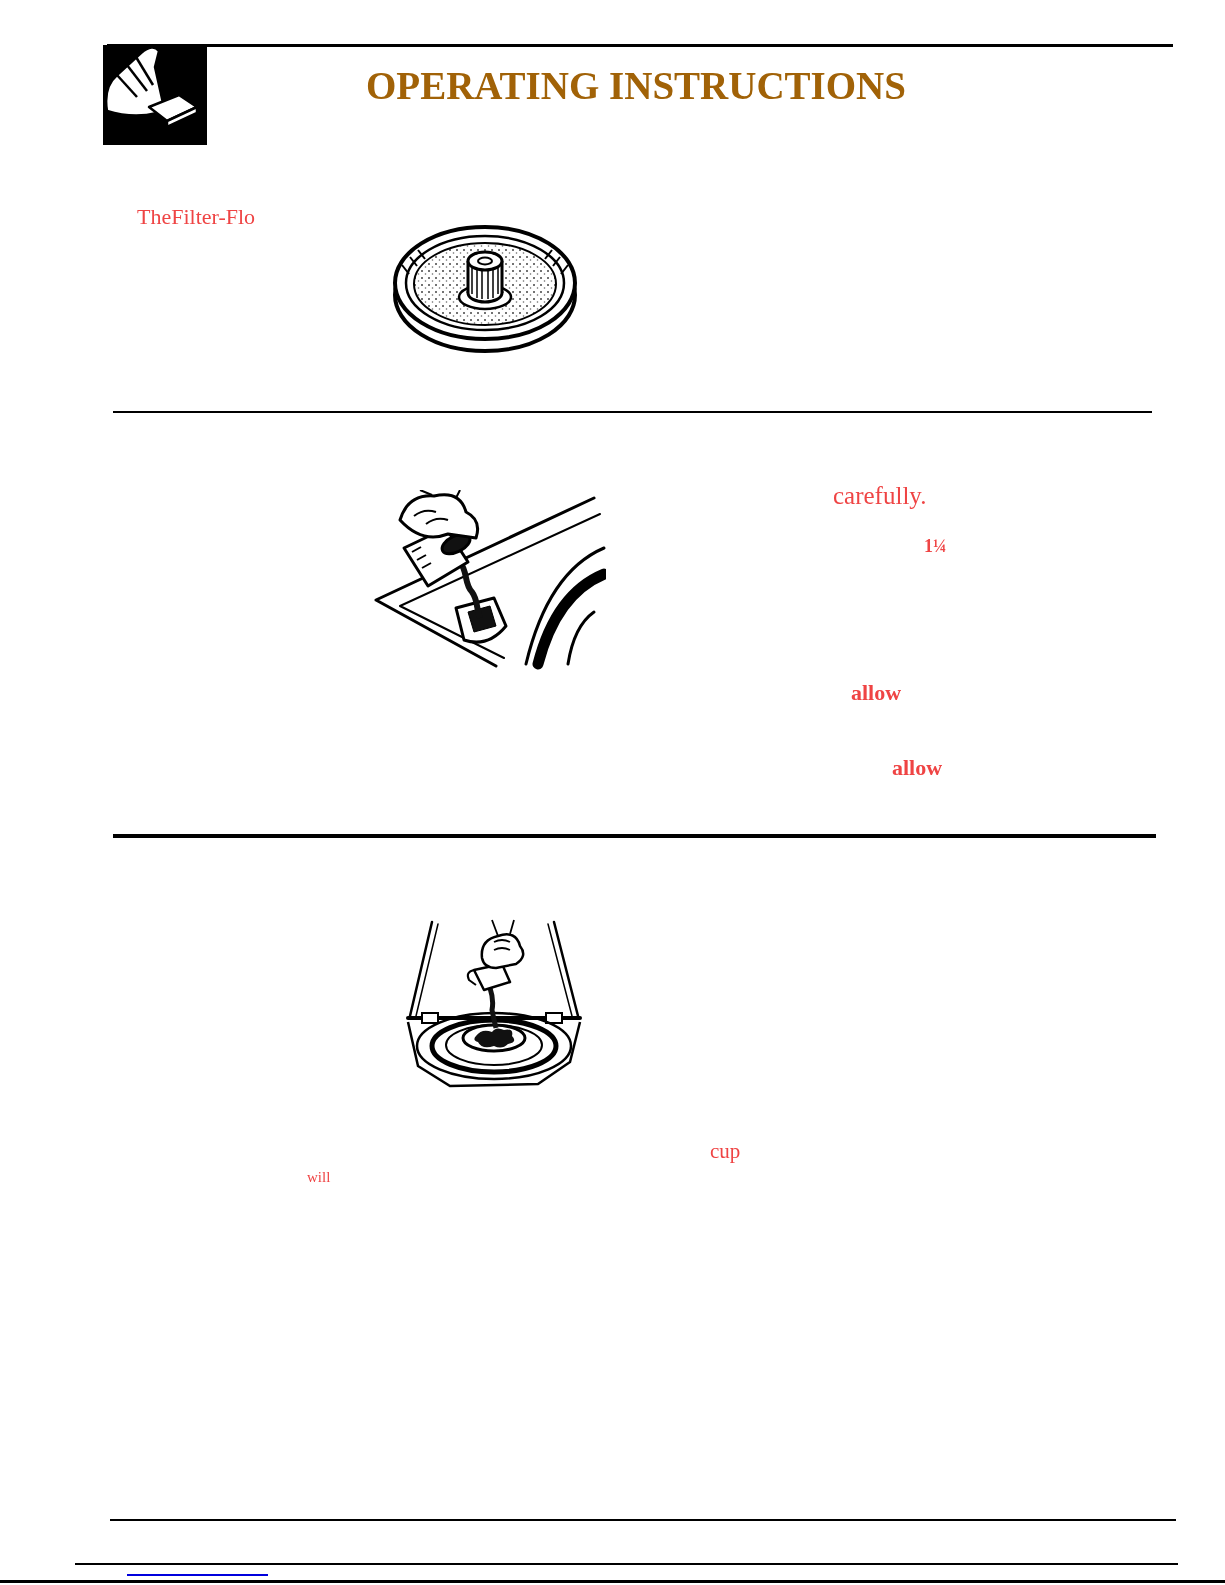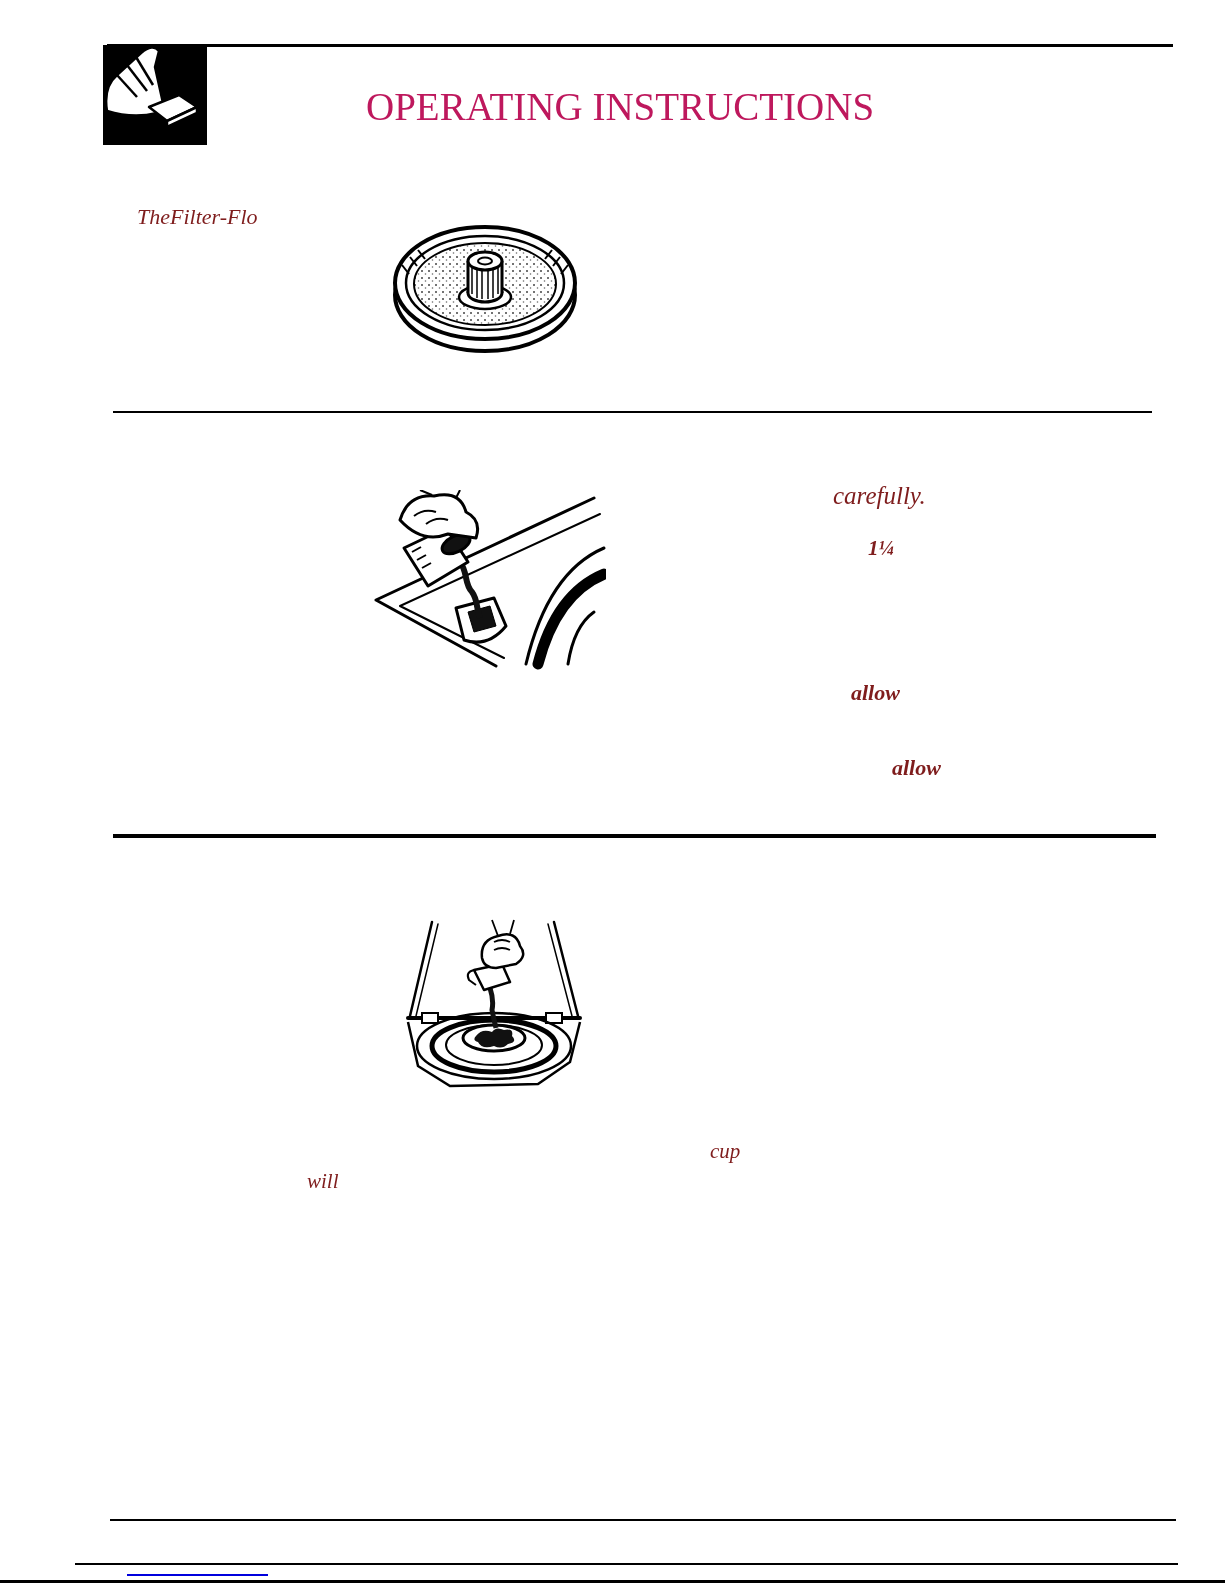--- a/index.html
+++ b/index.html
@@ -7,29 +7,29 @@
     position: relative;
     width: 1225px;
     height: 1585px;
     background: #ffffff;
     font-family: "Liberation Serif", serif;
     color: #111;
     overflow: hidden;
     margin: 0 auto;
   }
   .rule { position: absolute; background: #000; }
-  .frag { position: absolute; white-space: nowrap; color: #7f1d1d; font-style: italic; }
+  .frag { position: absolute; white-space: nowrap; color: #ef4444; }
   .frag.b { font-weight: bold; }
   .doc-title {
     position: absolute;
-    left: 366px; top: 84px;
+    left: 366px; top: 63px;
     font-size: 39px;
-    font-weight: normal;
+    font-weight: bold;
     letter-spacing: 0px;
-    color: #be185d;
+    color: #a16207;
   }
   .header-icon {
     position: absolute;
     left: 103px; top: 45px;
     width: 104px; height: 100px;
   }
   .illus { position: absolute; }
   .footer-link {
     position: absolute;
     left: 127px; top: 1560px;
@@ -124,21 +124,21 @@
       </g>
       <g stroke="#000" stroke-width="2" fill="none">
         <path d="M66,26 Q76,18 88,22"></path>
         <path d="M78,34 Q88,26 100,30"></path>
         <path d="M84,5 L72,0 M108,8 L112,0"></path>
       </g>
     </svg>
   </div>
 
   <div class="frag" style="left:833px; top:482px; font-size:25px;">carefully.</div>
-  <div class="frag b" style="left:868px; top:536px; font-size:21px;">1¼</div>
+  <div class="frag b" style="left:924px; top:536px; font-size:18px;">1¼</div>
   <div class="frag b" style="left:851px; top:680px; font-size:22px;">allow</div>
   <div class="frag b" style="left:892px; top:755px; font-size:22px;">allow</div>
 
   <div class="rule" style="left:113px; top:834px; width:1043px; height:4px;"></div>
 
   <div class="illus" style="left:398px; top:918px;">
     <svg width="192" height="172" viewBox="0 0 192 172" xmlns="http://www.w3.org/2000/svg">
       <g fill="none" stroke="#000" stroke-linecap="round">
         <path d="M34,4 L12,98" stroke-width="2.5"></path>
         <path d="M40,6 L18,98" stroke-width="1.5"></path>
@@ -166,21 +166,21 @@
       </g>
       <g stroke="#000" stroke-width="1.8" fill="none">
         <path d="M96,24 Q104,20 112,24"></path>
         <path d="M96,32 Q104,28 112,32"></path>
         <path d="M100,18 L94,2 M112,16 L116,2"></path>
       </g>
     </svg>
   </div>
 
   <div class="frag" style="left:710px; top:1139px; font-size:21px;">cup</div>
-  <div class="frag" style="left:307px; top:1169px; font-size:21px;">will</div>
+  <div class="frag" style="left:307px; top:1169px; font-size:15px;">will</div>
 
   <div class="rule" style="left:110px; top:1519px; width:1066px; height:2px;"></div>
   <div class="rule" style="left:75px; top:1563px; width:1103px; height:2px;"></div>
 
   <a class="footer-link"></a>
 
   <div class="rule" style="left:0px; top:1580px; width:1225px; height:3px;"></div>
 
 </div>
 

